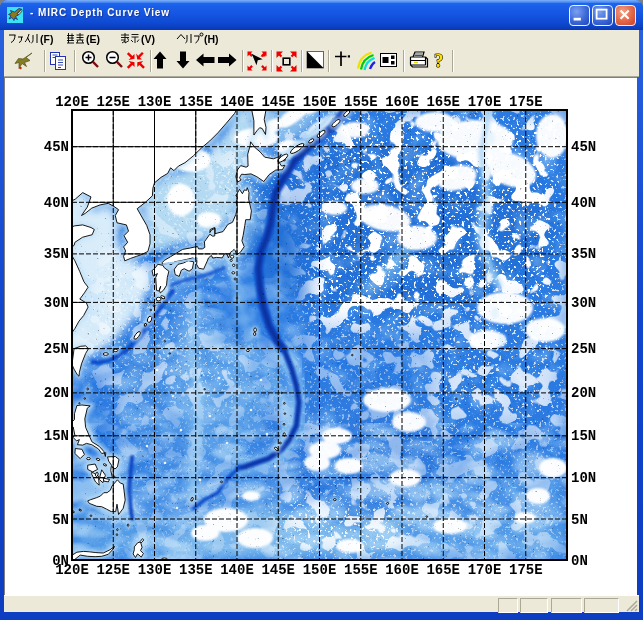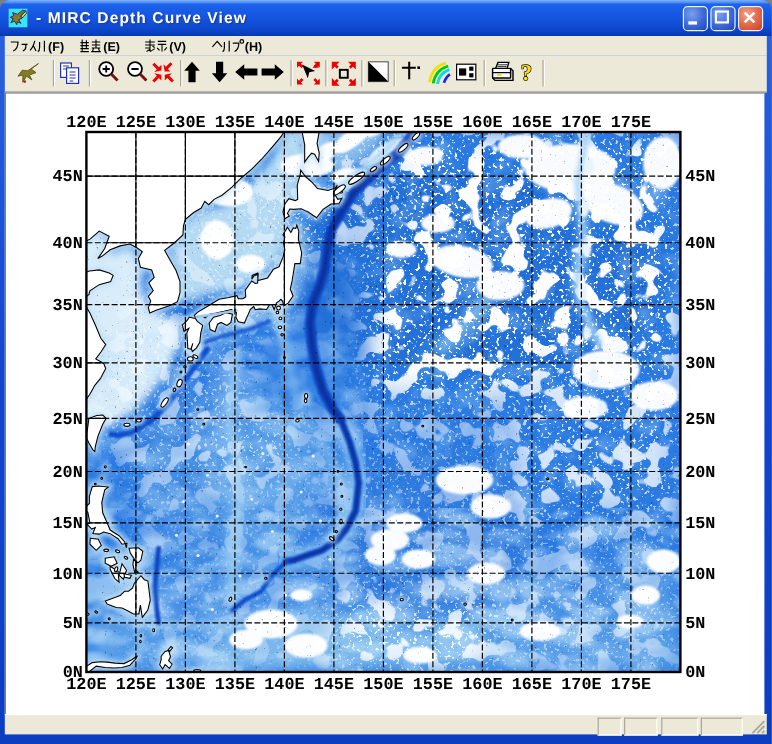--- a/index.html
+++ b/index.html
@@ -5,21 +5,21 @@
 font-family:"Liberation Sans",sans-serif}
 .win{position:absolute;left:0;top:0;width:643px;height:620px;
 border-radius:8px 8px 0 0;overflow:hidden;
 background:linear-gradient(180deg,#2b63e0 0%,#1246cf 50%,#0d3dc0 100%)}
 .tbar{position:absolute;left:0;top:0;width:643px;height:30px;
 background:linear-gradient(180deg,#3a7df2 0%,#2168ee 8%,#1a5fe8 20%,#1556e2 45%,#0f4ad2 75%,#0b3fc0 92%,#0937ae 100%);}
 .tbar .hl{position:absolute;left:0;top:0;width:100%;height:3px;
 background:linear-gradient(180deg,#7fb2f8,#3a7df2)}
 .ticon{position:absolute;left:7px;top:7px;width:16px;height:16px}
 .ttext{position:absolute;left:30px;top:7px;color:#fff;font-weight:bold;
-font-size:13px;letter-spacing:0.9px;text-shadow:1px 1px 1px #1a3a9a;white-space:nowrap}
+font-size:10px;letter-spacing:0.9px;text-shadow:1px 1px 1px #1a3a9a;white-space:nowrap}
 .btn{position:absolute;top:5px;width:21px;height:21px;border-radius:4px;
 border:1px solid #eef4fd}
 .bmin{left:569px;background:radial-gradient(circle at 35% 30%,#7ba1f0 0%,#3c68d8 55%,#1e44bc 100%)}
 .bmax{left:592px;background:radial-gradient(circle at 35% 30%,#7ba1f0 0%,#3c68d8 55%,#1e44bc 100%)}
 .bclose{left:615px;background:radial-gradient(circle at 35% 30%,#f3a188 0%,#e46a4a 50%,#c8402a 100%)}
 .menubar{position:absolute;left:4px;top:30px;width:635px;height:16px;background:#ece9d8}
 .toolbar{position:absolute;left:4px;top:46px;width:635px;height:31px;background:#ece9d8;
 border-bottom:1px solid #aca899}
 .tsep{position:absolute;top:4px;width:2px;height:22px;
 border-left:1px solid #aca899;border-right:1px solid #fff}

